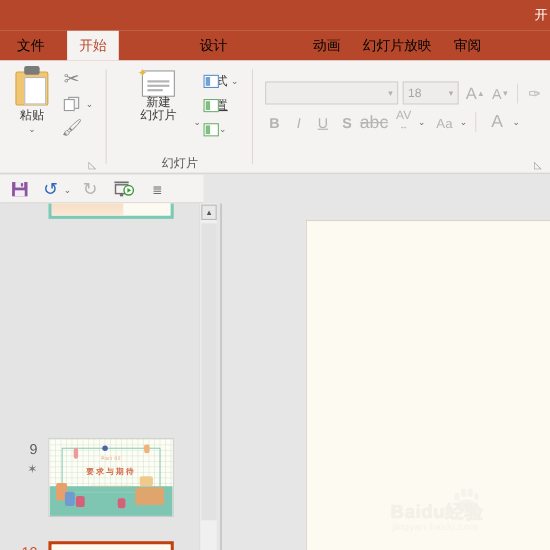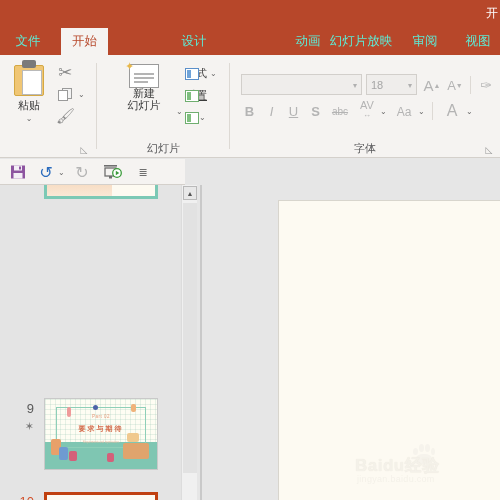--- a/index.html
+++ b/index.html
@@ -22,21 +22,21 @@
     width: 14px;
   }
 
   
   .tabstrip {
     position: absolute; left: 0; top: 28px; width: 500px; height: 27px;
     background: #b7472a;
   }
   .tab {
     position: absolute; top: 0; height: 27px;
-    font-size: 12.5px; color: #5eead4;
+    font-size: 12.5px; color: #000000;
     display: flex; align-items: center; justify-content: center;
     white-space: nowrap;
   }
   .tab.active { background: #f5f3f1; color: #b7472a; }
 
   
   .ribbon {
     position: absolute; left: 0; top: 55px; width: 500px; height: 103px;
     background: #f5f3f1;
     border-bottom: 1px solid #d4d0cb;
@@ -223,24 +223,23 @@
 <div id="app">
 
   <div class="titlebar">
     <div class="titlebar-text">开</div>
   </div>
 
   <div class="tabstrip">
     <div class="tab" style="left:8px;width:40px">文件</div>
     <div class="tab active" style="left:61px;width:47px">开始</div>
     <div class="tab" style="left:174px;width:40px">设计</div>
-    <div class="tab" style="left:288px;width:40px">动画</div>
+    <div class="tab" style="left:277px;width:40px">动画</div>
     <div class="tab" style="left:405px;width:40px">审阅</div>
     <div class="tab" style="left:325px;width:72px">幻灯片放映</div>
-    <div class="tab" style="left:458px;width:40px">视图</div>
   </div>
 
   <div class="ribbon">
 
     <div class="rgroup" style="left:0;width:97px">
 
       <div class="clipboard-ico">
         <div class="cb-body"></div>
         <div class="cb-clip"></div>
         <div class="cb-page"></div>
@@ -338,42 +337,41 @@
       </div>
       <div class="fbtn" style="left:33px;top:47px;width:17px;height:19px;font-style:italic">
         <span>I</span>
       </div>
       <div class="fbtn" style="left:55px;top:47px;width:17px;height:19px;text-decoration:underline">
         <span>U</span>
       </div>
       <div class="fbtn" style="left:77px;top:47px;width:17px;height:19px;font-weight:bold">
         <span>S</span>
       </div>
-      <div class="fbtn" style="left:99px;top:48px;width:22px;height:17px;font-size:10px;text-decoration:line-through">
+      <div class="fbtn" style="left:99px;top:48px;width:22px;height:17px;font-size:16px;text-decoration:line-through">
         <span>abc</span>
       </div>
       <div class="fbtn" style="left:125px;top:44px;width:24px;height:22px;font-size:11px;flex-direction:column;line-height:9px">
         <span>AV</span>
         <span style="font-size:8px">↔</span>
       </div>
       <div class="caret" style="position:absolute;left:150px;top:52px">⌄</div>
 
       <div class="fbtn" style="left:163px;top:47px;width:22px;height:19px;font-size:12px">
         <span>Aa</span>
       </div>
       <div class="caret" style="position:absolute;left:188px;top:52px">⌄</div>
 
       <div class="vsep" style="left:202px;top:47px;height:18px"></div>
 
       <div class="fbtn" style="left:212px;top:45px;width:20px;height:21px;font-size:16px">
         <span>A</span>
       </div>
       <div class="caret" style="position:absolute;left:236px;top:52px">⌄</div>
 
-      <div class="rgroup-label">字体</div>
       <div class="dlg-launcher" style="right:6px">◺</div>
     </div>
   </div>
 
   <div class="qat">
     <div class="qbtn" style="left:8px;width:20px">
       <svg width="16" height="16" viewBox="0 0 16 16" aria-hidden="true">
         <rect x="1" y="1.5" width="14" height="13" fill="#8d54a0"></rect>
         <rect x="4" y="1.5" width="8" height="5" fill="#f3eef6"></rect>
         <rect x="9" y="2.5" width="2" height="3" fill="#8d54a0"></rect>

